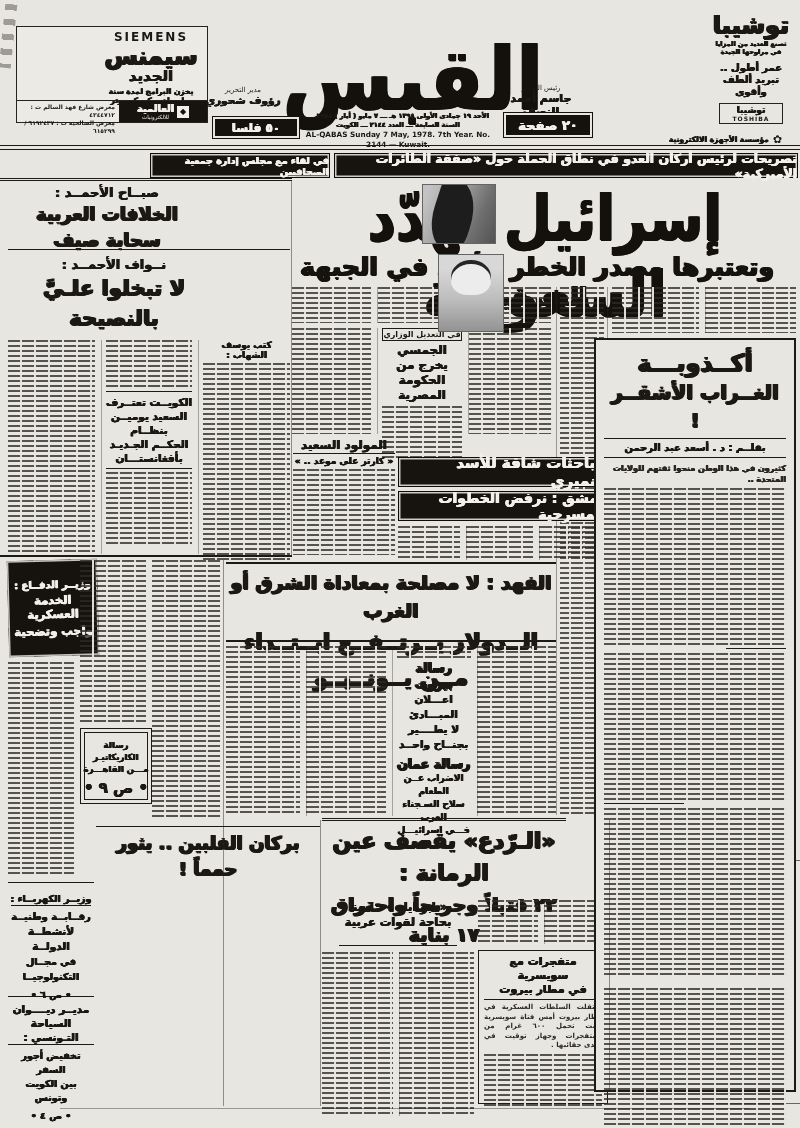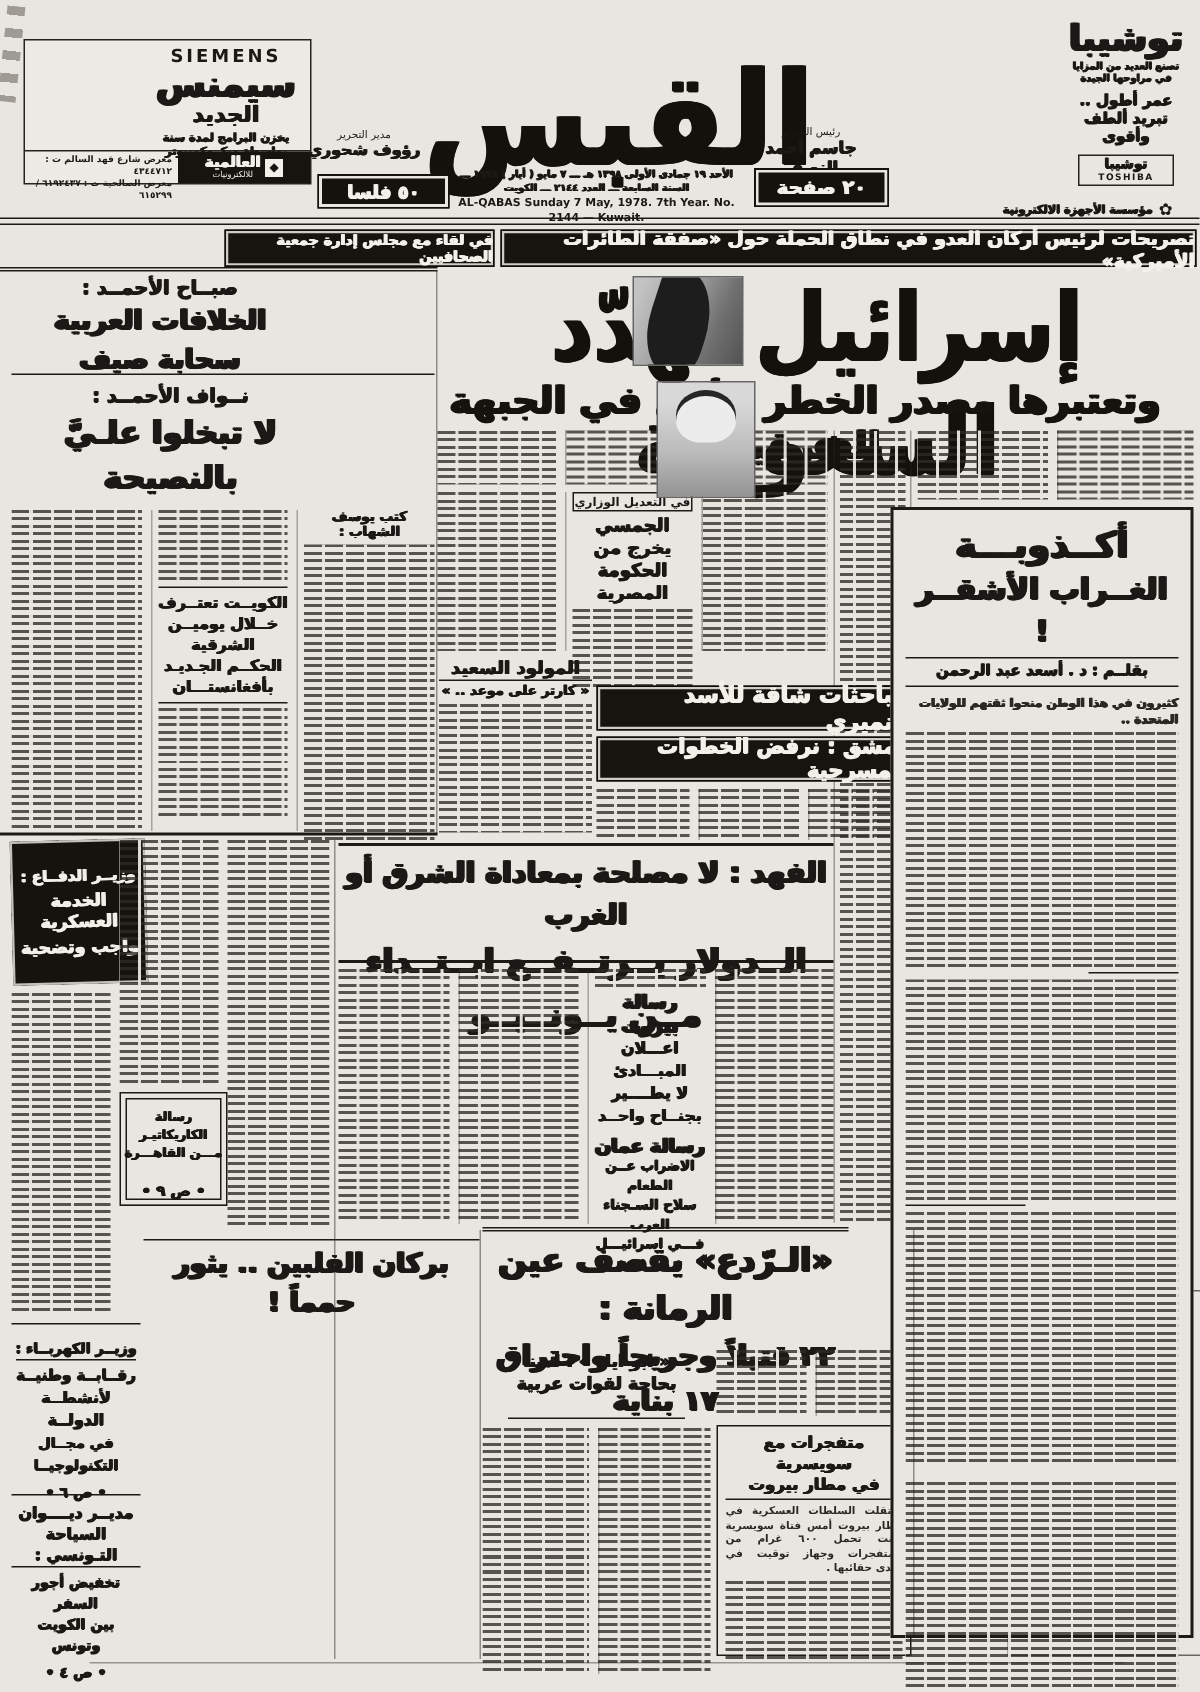--- a/index.html
+++ b/index.html
@@ -224,21 +224,21 @@
 
   <div class="abs cols" style="left:8px;top:340px;width:282px;height:214px;">
     <div class="col">
       <div class="fat" style="font-size:9px;text-align:center;">كتب يوسف الشهاب :</div>
       <div class="gk" style="height:198px;margin-top:3px;"></div>
     </div>
     <div class="col">
       <div class="gk" style="height:48px;"></div>
       <div style="border-top:1.5px solid #1d1a16;border-bottom:1.5px solid #1d1a16;padding:3px 0;margin:3px 0;text-align:center;">
         <div class="fat" style="font-size:10.5px;line-height:14px;">الكويــت تعتــرف</div>
-        <div class="fat" style="font-size:10.5px;line-height:14px;">خــلال يوميــن الشرقية</div>
+        <div class="fat" style="font-size:10.5px;line-height:14px;">السعيد يوميــن بنظــام</div>
         <div class="fat" style="font-size:10.5px;line-height:14px;">الحكــم الجـديـد</div>
         <div class="fat" style="font-size:10.5px;line-height:14px;">بأفغانستـــان</div>
       </div>
       <div class="gk" style="height:74px;"></div>
     </div>
     <div class="col gk"></div>
   </div>
 
   <div class="abs rule-h" style="left:0;top:555px;width:292px;height:2px;"></div>
 
@@ -250,21 +250,21 @@
     <div class="fat" style="font-size:11.5px;">واجب وتضحية</div>
   </div>
 
   <div class="abs gk" style="left:152px;top:560px;width:68px;height:260px;"></div>
   <div class="abs gk" style="left:80px;top:560px;width:66px;height:164px;"></div>
   <div class="abs gk" style="left:8px;top:662px;width:66px;height:214px;"></div>
 
   <div class="abs dbox ctr" style="left:80px;top:728px;width:72px;height:76px;padding:10px 2px 2px;background:#e8e6e0;">
     <div class="fat" style="font-size:8.5px;line-height:12px;">رسالة الكاريكاتيـر</div>
     <div class="fat" style="font-size:8.5px;line-height:12px;">مـــن القاهـــرة</div>
-    <div class="fat" style="font-size:10px;margin-top:14px;">• ص ٩ •</div>
+    <div class="fat" style="font-size:15px;margin-top:4px;">• ص ٩ •</div>
   </div>
 
   <div class="abs ctr fat2" style="left:96px;top:826px;width:224px;font-size:18px;line-height:26px;border-top:1.5px solid #1d1a16;padding-top:3px;">بركان الفلبين .. يثور حمماً !</div>
   <div class="abs photo photo-volcano" style="left:96px;top:860px;width:224px;height:244px;">
     <div class="plume"></div>
       <div class="slope"></div>
       <div class="trucks"></div>
   </div>
 
   <div class="abs ctr" style="left:8px;top:882px;width:86px;border-top:1.5px solid #1d1a16;padding-top:4px;">

